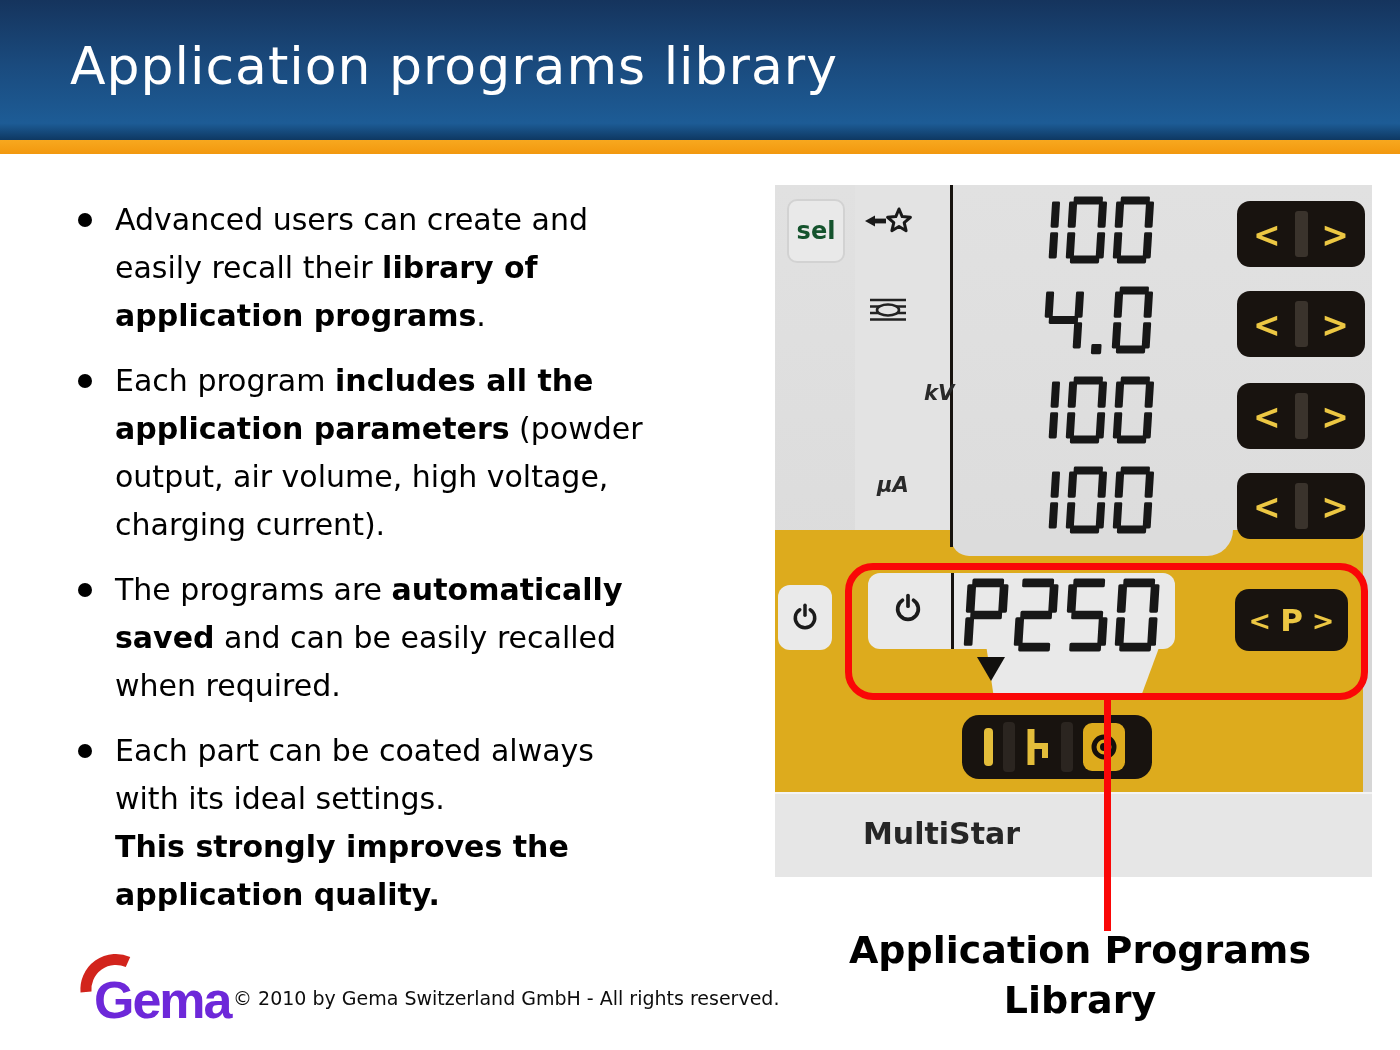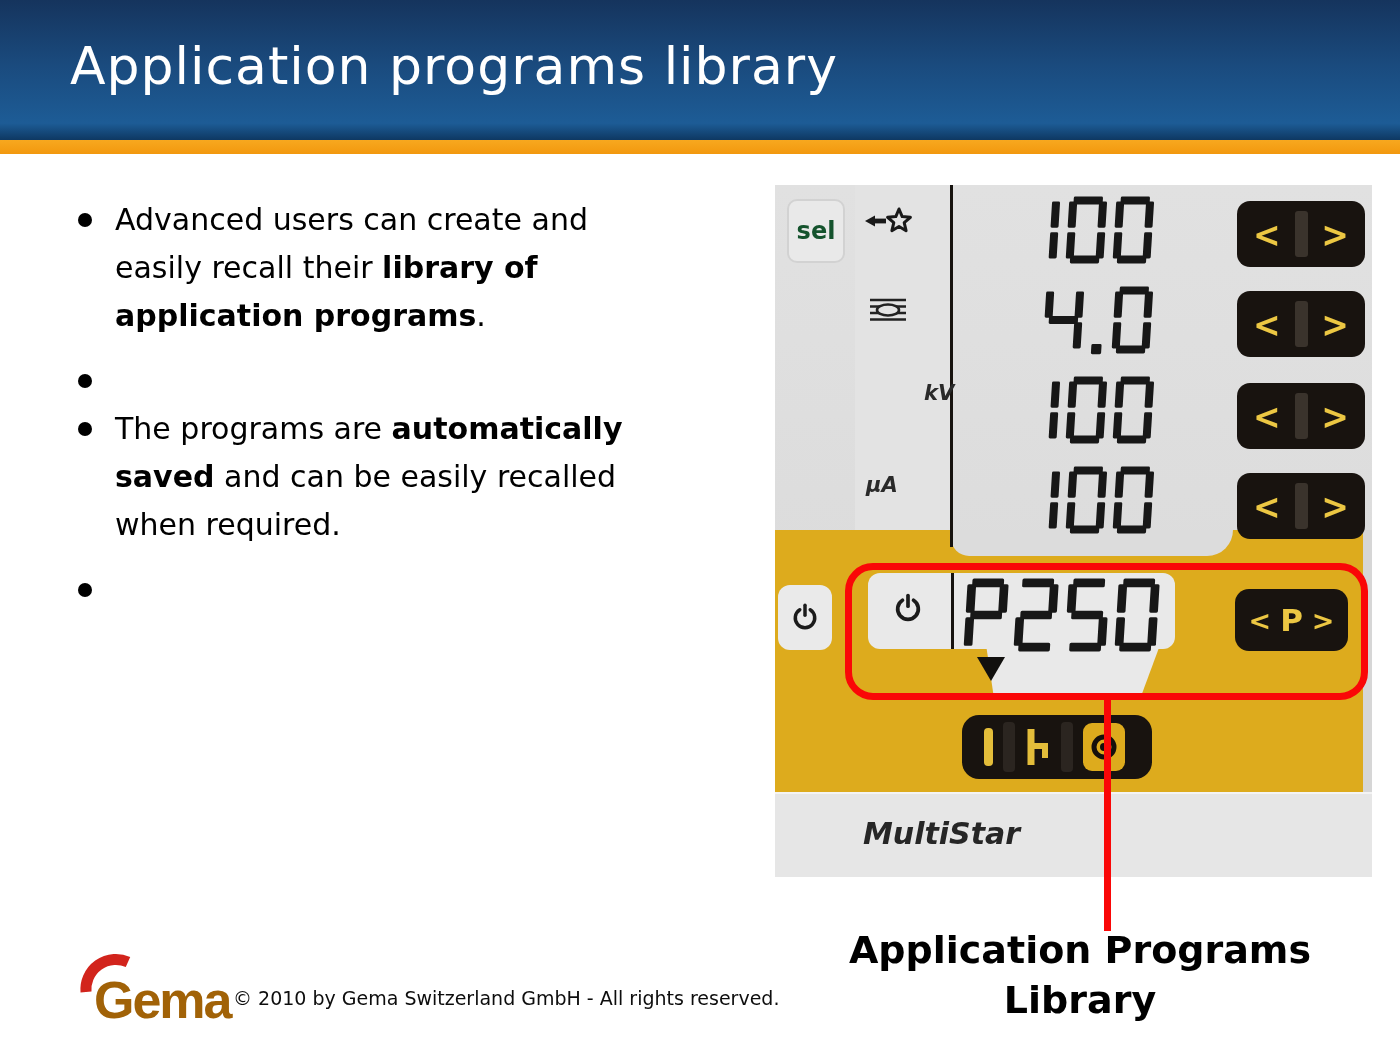--- a/index.html
+++ b/index.html
@@ -27,21 +27,21 @@
          background:linear-gradient(180deg,#e1e1e1,#d8d8d8);}
   .icon-strip{position:absolute;left:80px;top:0;width:96px;height:362px;background:#e3e3e3;}
   .vline-top{position:absolute;left:175px;top:0;width:3px;height:362px;background:#17130f;}
   .yellow{position:absolute;left:0;top:345px;width:588px;height:262px;background:#ddab1d;}
   .yellow-right-edge{position:absolute;left:588px;top:345px;width:9px;height:262px;background:#d6d6d6;}
   .gray-curve{position:absolute;left:176px;top:345px;width:282px;height:26px;background:#dcdcdc;
               border-radius:0 0 40px 28px;}
   .brand-strip{position:absolute;left:0;top:607px;width:597px;height:83px;background:#e6e6e6;
                border-top:2px solid #f4f4f4;}
   .brand-strip .brand{position:absolute;left:88px;top:22px;font-size:30px;font-weight:bold;
-                      font-style:italic;color:#262626;}
+                      color:#262626;}
 
   .sel-btn{position:absolute;left:12px;top:14px;width:54px;height:60px;background:#e9e9e9;
            border:2px solid #d2d2d2;border-radius:10px;display:flex;align-items:center;
            justify-content:center;font-size:24px;font-weight:bold;color:#14532d;}
 
   .row-icon{position:absolute;}
   .unit{position:absolute;font-size:21px;font-weight:bold;font-style:italic;color:#2a2a2a;}
 
   
   .sevenseg{position:absolute;display:flex;gap:6px;transform:skewX(-3.5deg);}
@@ -84,48 +84,50 @@
            align-items:center;justify-content:center;}
 
   
   .red-line{position:absolute;left:1104px;top:700px;width:7px;height:231px;background:#fa0707;z-index:6;}
   .caption{position:absolute;left:790px;top:925px;width:580px;text-align:center;color:#000;
            font-size:38px;font-weight:bold;line-height:50px;white-space:pre-line;}
 
   
   .logo{position:absolute;left:88px;top:962px;width:160px;height:70px;}
   .logo .word{position:absolute;left:6px;top:8px;font-family:"Liberation Sans",sans-serif;
-              font-size:52px;font-weight:bold;letter-spacing:-2px;color:#a16207;}
+              font-size:52px;font-weight:bold;letter-spacing:-2px;color:#6d28d9;}
   .logo svg{position:absolute;left:-10px;top:-12px;}
   .copyright{position:absolute;left:233px;top:987px;font-size:19px;color:#0d0d0d;}
 </style>
 </head>
 <body>
 
 <div class="slide">
 
   <div class="header">
     <h1>Application programs library</h1>
   </div>
   <div class="accent"></div>
 
   <div class="bullets">
       <div class="bullet">
         <span class="dot"></span>
         <div>Advanced users can create and<br>easily recall their <b>library of<br>application programs</b>.</div>
       </div>
       <div class="bullet">
         <span class="dot"></span>
+        <div>Each program <b>includes all the<br>application parameters</b> (powder<br>output, air volume, high voltage,<br>charging current).</div>
       </div>
       <div class="bullet">
         <span class="dot"></span>
         <div>The programs are <b>automatically<br>saved</b> and can be easily recalled<br>when required.</div>
       </div>
       <div class="bullet">
         <span class="dot"></span>
+        <div>Each part can be coated always<br>with its ideal settings.<br><b>This strongly improves the<br>application quality.</b></div>
       </div>
     </div>
 
   <div class="panel">
     <div class="icon-strip"></div>
     <div class="yellow"></div>
     <div class="yellow-right-edge"></div>
     <div class="gray-curve"></div>
     <div class="vline-top"></div>
 
@@ -141,21 +143,21 @@
     <svg class="row-icon" style="left:92px;top:112px;" width="42" height="28" viewBox="0 0 40 28">
       <g stroke="#222" stroke-width="2.6">
         <line x1="2" y1="3" x2="38" y2="3"></line>
           <line x1="2" y1="9.5" x2="38" y2="9.5"></line>
         <line x1="2" y1="16" x2="38" y2="16"></line>
           <line x1="2" y1="22.5" x2="38" y2="22.5"></line>
       </g>
       <ellipse cx="20" cy="13" rx="11" ry="5.5" fill="#e4e4e4" stroke="#222" stroke-width="2.6"></ellipse>
     </svg>
     <div class="unit" style="left:105px;top:196px;margin-left:44px;">kV</div>
-    <div class="unit" style="left:91px;top:288px;">µA</div>
+    <div class="unit" style="left:102px;top:288px;">µA</div>
 
     <div class="sevenseg" style="right:219px;top:10px;--dh:70px">
         <svg viewBox="0 0 56 96">
           <rect x="43" y="9" width="11" height="36" rx="2"></rect>
           <rect x="43" y="51" width="11" height="36" rx="2"></rect>
         </svg>
         <svg viewBox="0 0 56 96">
           <rect x="8" y="2" width="40" height="11" rx="2"></rect>
           <rect x="43" y="9" width="11" height="36" rx="2"></rect>
           <rect x="43" y="51" width="11" height="36" rx="2"></rect>

